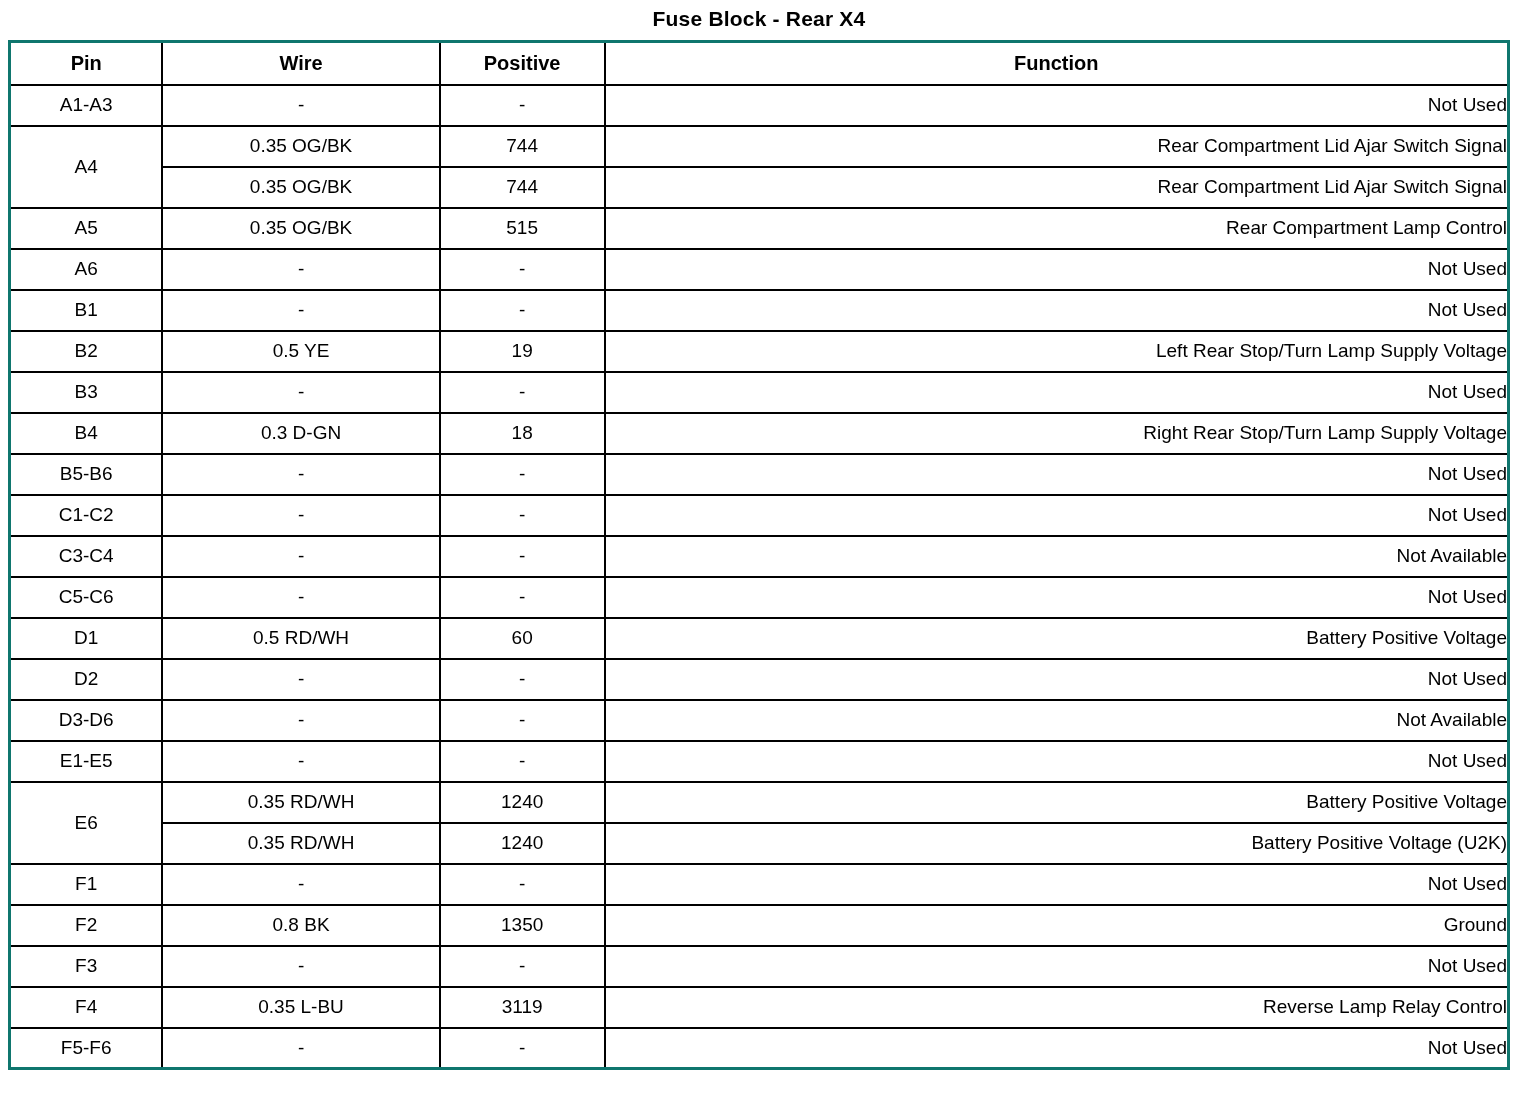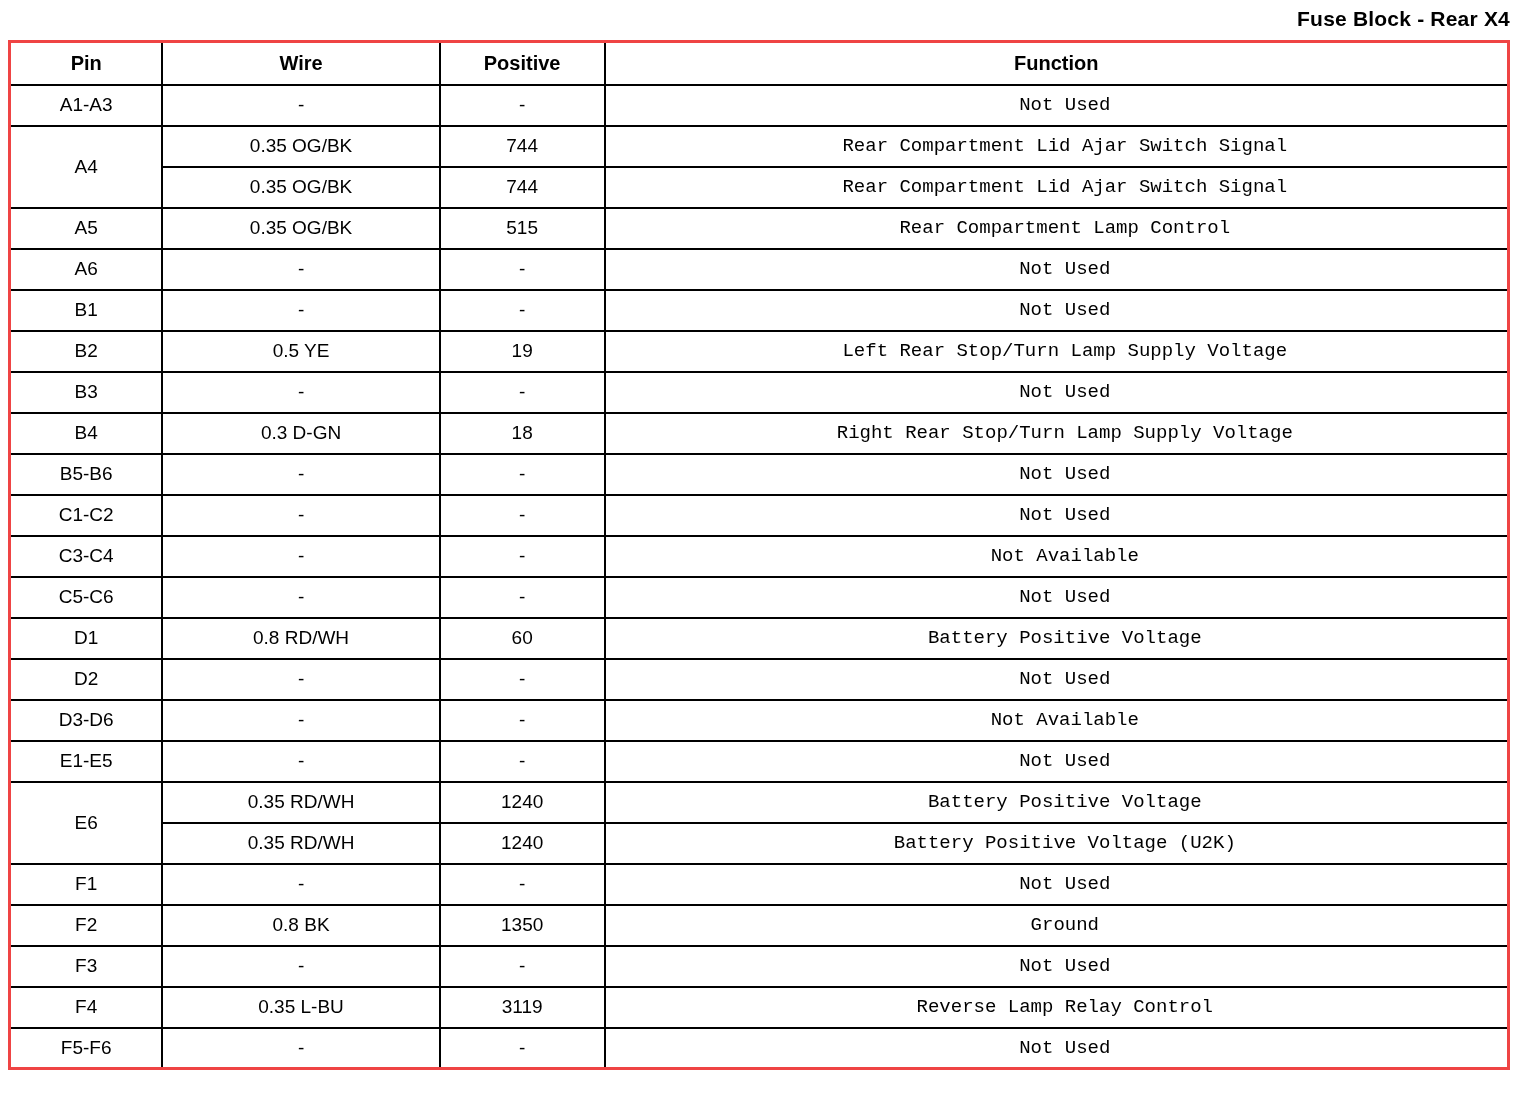--- a/index.html
+++ b/index.html
@@ -9,53 +9,52 @@
     font-family: "Liberation Sans", sans-serif;
   }
   body {
     width: 1520px;
     min-height: 1110px;
   }
   .page {
     padding: 4px 10px 6px 8px;
   }
   .title {
-    text-align: right;
+    text-align: center;
     font-size: 21px;
     font-weight: bold;
     padding: 3px 0 9px 0;
     letter-spacing: 0.2px;
   }
   table {
     width: 100%;
     border-collapse: collapse;
     table-layout: fixed;
-    border: 3px solid #ef4444;
+    border: 3px solid #0f766e;
   }
   th, td {
     border: 2px solid #000;
     font-size: 19px;
     vertical-align: middle;
     overflow: hidden;
     white-space: nowrap;
   }
   th {
     font-weight: bold;
     text-align: center;
     font-size: 20px;
     height: 43px;
   }
   td {
     text-align: center;
     height: 41px;
   }
   td.function-cell {
-    text-align: center;
+    text-align: right;
     padding-left: 17px;
-    font-family: Liberation Mono, monospace;
   }
 </style>
 </head>
 <body>
 
 <div class="page">
   <div class="title">Fuse Block - Rear X4</div>
   <table>
     <colgroup>
       <col style="width:10.2%">
@@ -144,21 +143,21 @@
           <td class="function-cell">Not Available</td>
         </tr>
         <tr>
           <td rowspan="1" class="pin-cell">C5-C6</td>
           <td class="wire-cell">-</td>
           <td class="circuit-cell">-</td>
           <td class="function-cell">Not Used</td>
         </tr>
         <tr>
           <td rowspan="1" class="pin-cell">D1</td>
-          <td class="wire-cell">0.8 RD/WH</td>
+          <td class="wire-cell">0.5 RD/WH</td>
           <td class="circuit-cell">60</td>
           <td class="function-cell">Battery Positive Voltage</td>
         </tr>
         <tr>
           <td rowspan="1" class="pin-cell">D2</td>
           <td class="wire-cell">-</td>
           <td class="circuit-cell">-</td>
           <td class="function-cell">Not Used</td>
         </tr>
         <tr>

